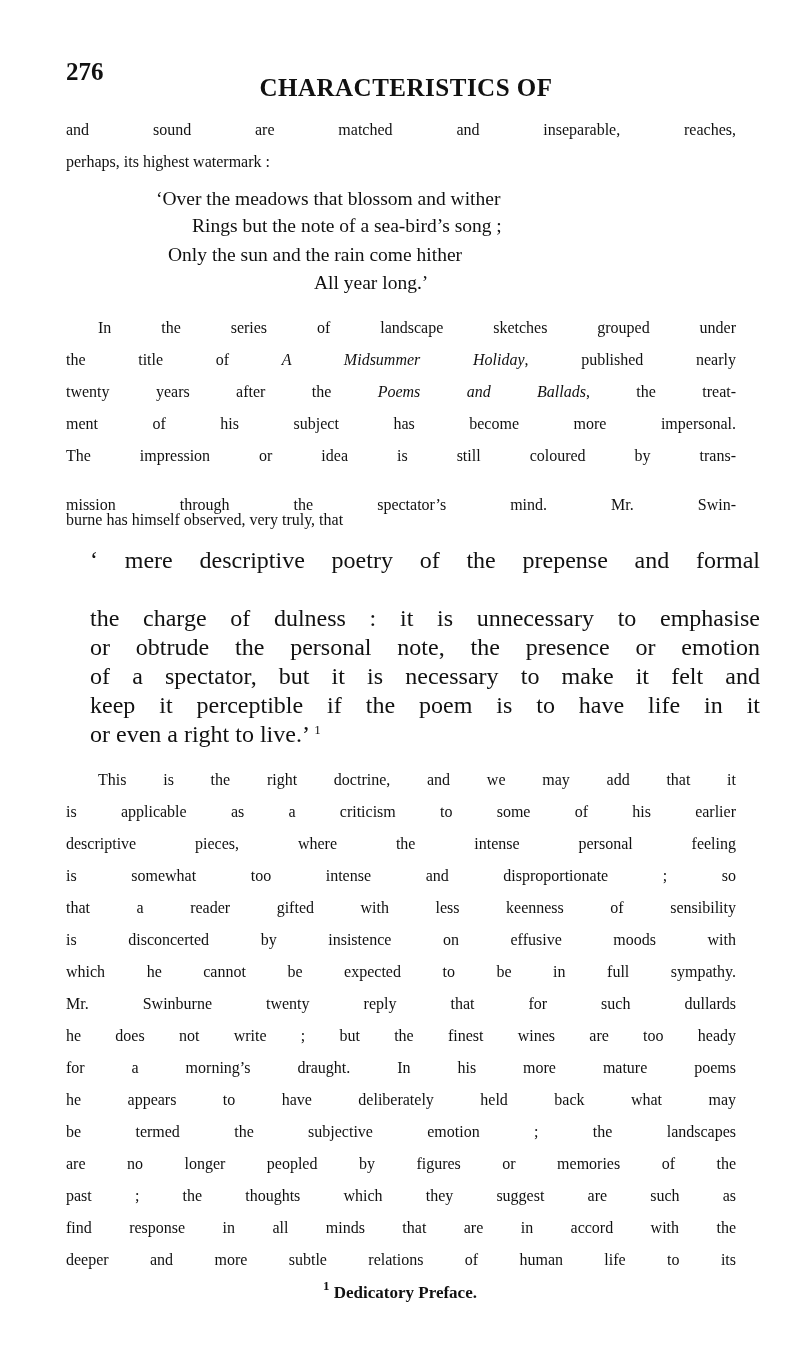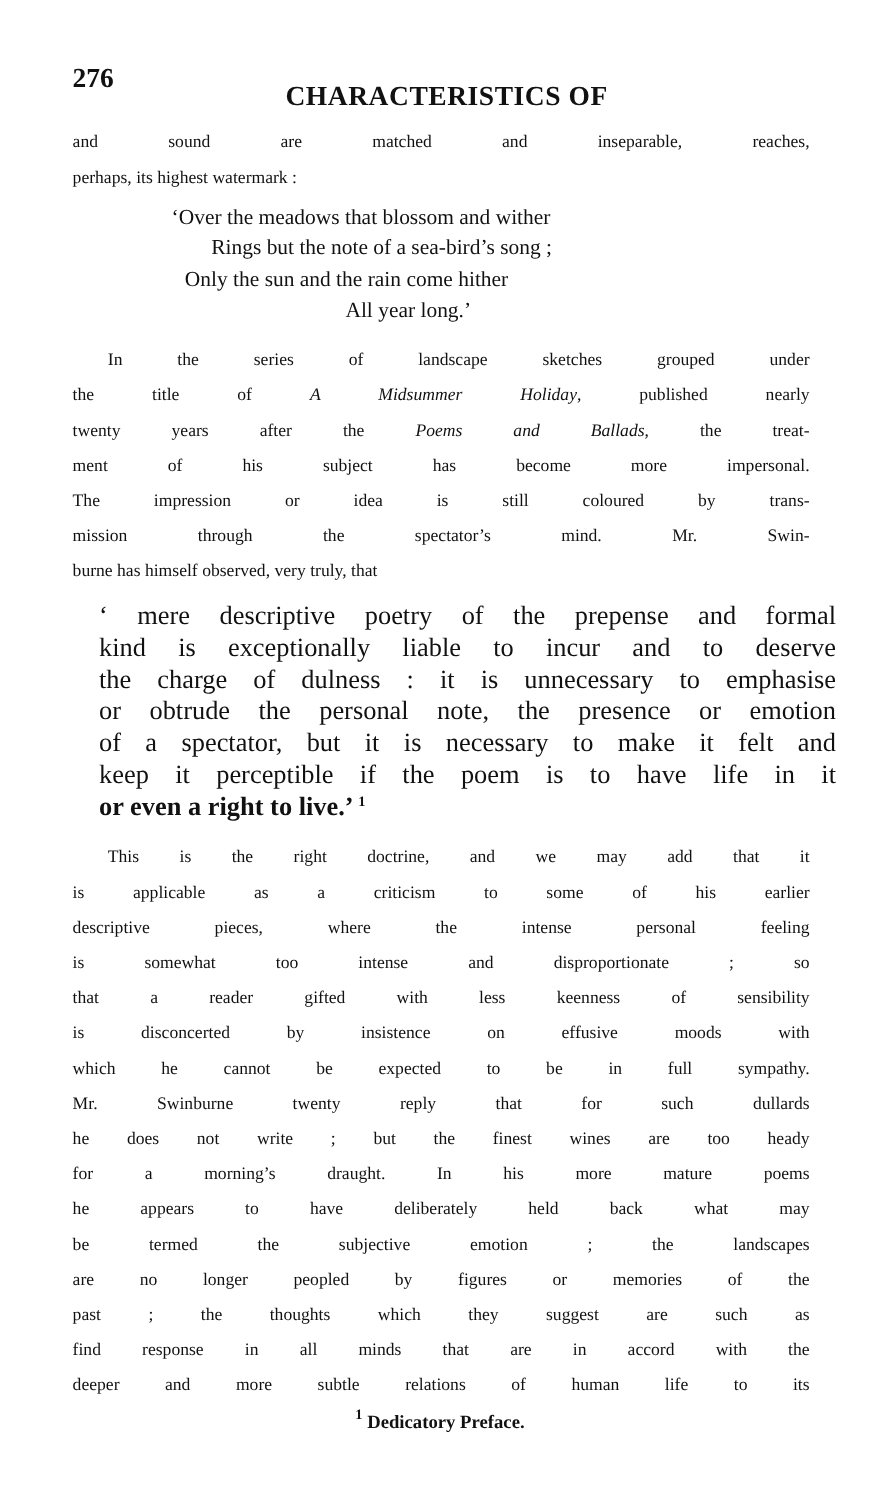--- a/index.html
+++ b/index.html
@@ -7,21 +7,21 @@
          font-family:"Liberation Serif","DejaVu Serif",serif; color:#111; }
   .page { position:absolute; left:0; top:0; width:800px; height:1369px; }
   .hdr { position:absolute; top:58px; left:66px; width:670px; height:34px; font-size:25px;font-weight:bold; }
   .hdr .pn { position:absolute; left:0; top:0; }
   .hdr .rt { position:absolute; left:0; right:0; text-align:center; top:16px; letter-spacing:0.5px; padding-left:10px; }
   .ln { position:absolute; left:66px; width:670px; white-space:nowrap; font-size:16px; line-height:32px; text-align:justify; text-align-last:justify; }
   .ln.last { text-align-last:left; }
   .ln.ind { left:98px; width:638px; }
   .q { position:absolute; white-space:nowrap; font-size:19.5px; line-height:26px; }
   .bq { position:absolute; left:66px; width:670px; white-space:nowrap; font-size:24px; line-height:29px; text-align:justify; text-align-last:justify;margin-left:24px; }
-  .bq.last { text-align-last:left;font-weight:bold; }
+  .bq.last { text-align-last:left; }
   .fn { position:absolute; top:1283px; left:0; width:800px; text-align:center; font-size:17px; font-weight:bold; }
   sup { font-size:13px; vertical-align:8px; line-height:0; }
   i { font-style:italic; }
 </style>
 </head>
 <body>
 
 <div class="page">
 
   <div class="hdr">
@@ -35,25 +35,24 @@
   <div class="q" style="top:186px; left:156px">‘Over the meadows that blossom and wither</div>
   <div class="q" style="top:213px; left:192px">Rings but the note of a sea-bird’s song ;</div>
   <div class="q" style="top:242px; left:168px">Only the sun and the rain come hither</div>
   <div class="q" style="top:270px; left:314px">All year long.’</div>
 
   <div class="ln ind" style="top:312px">In the series of landscape sketches grouped under</div>
   <div class="ln" style="top:344px"><span>the title of </span><i>A Midsummer Holiday</i><span>, published nearly</span></div>
   <div class="ln" style="top:376px"><span>twenty years after the </span><i>Poems and Ballads</i><span>, the treat-</span></div>
   <div class="ln" style="top:408px">ment of his subject has become more impersonal.</div>
   <div class="ln" style="top:440px">The impression or idea is still coloured by trans-</div>
-  <div class="ln" style="top:472px">mission through the spectator’s mind.  Mr. Swin-</div>
+  <div class="ln" style="top:489px">mission through the spectator’s mind.  Mr. Swin-</div>
   <div class="ln last" style="top:504px">burne has himself observed, very truly, that</div>
 
   <div class="bq" style="top:546px">‘ mere descriptive poetry of the prepense and formal</div>
-  <div class="bq" style="top:575px">kind is exceptionally liable to incur and to deserve</div>
   <div class="bq" style="top:604px">the charge of dulness :  it is unnecessary to emphasise</div>
   <div class="bq" style="top:633px">or obtrude the personal note, the presence or emotion</div>
   <div class="bq" style="top:662px">of a spectator, but it is necessary to make it felt and</div>
   <div class="bq" style="top:691px">keep it perceptible if the poem is to have life in it</div>
   <div class="bq last" style="top:720px"><span>or even a right to live.’ </span><sup>1</sup></div>
 
   <div class="ln ind" style="top:764px">This is the right doctrine, and we may add that it</div>
   <div class="ln" style="top:796px">is applicable as a criticism to some of his earlier</div>
   <div class="ln" style="top:828px">descriptive pieces, where the intense personal feeling</div>
   <div class="ln" style="top:860px">is somewhat too intense and disproportionate ;  so</div>

